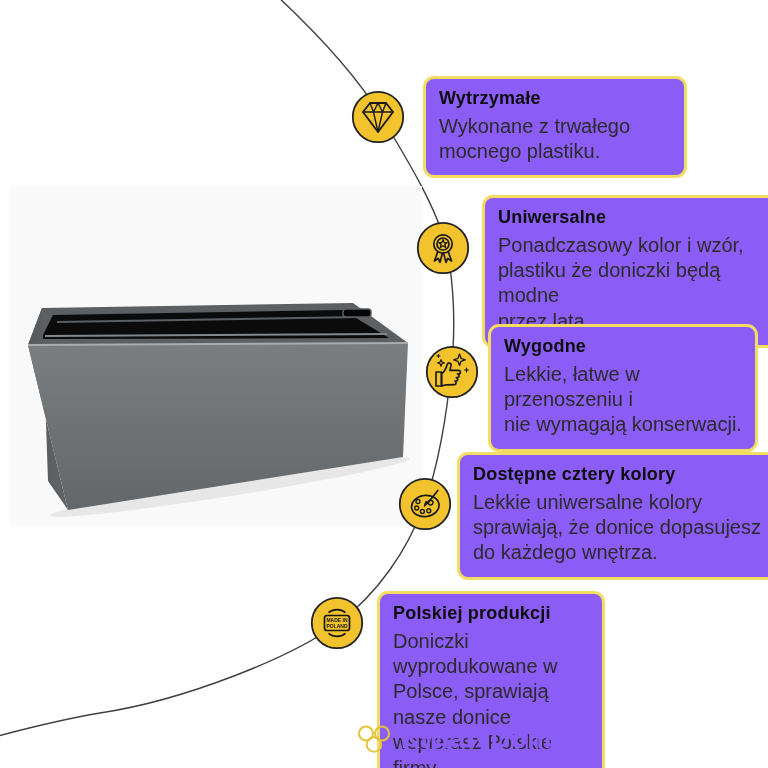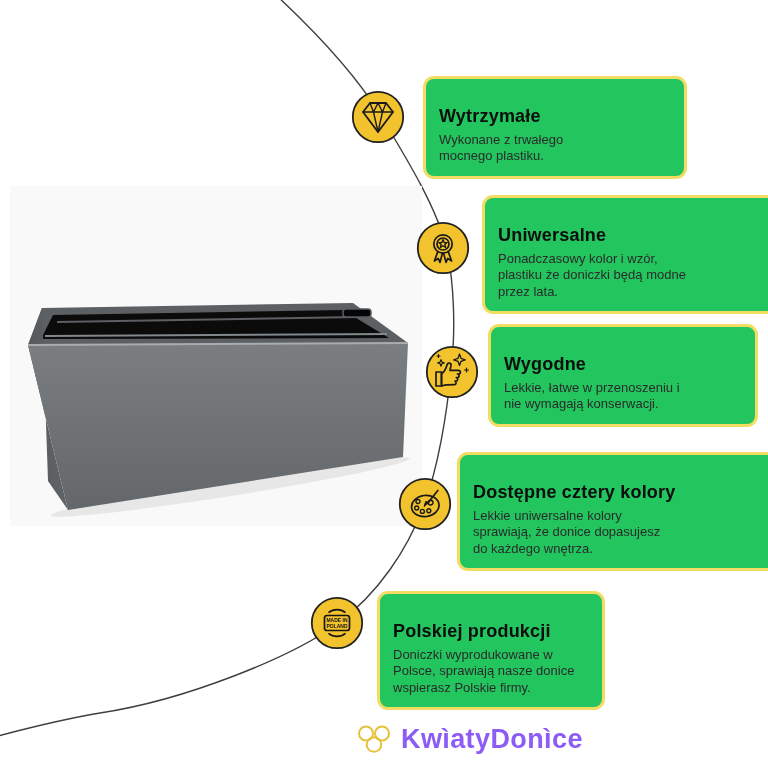--- a/index.html
+++ b/index.html
@@ -9,32 +9,32 @@
     font-family:"Liberation Sans", sans-serif;
   }
   .layer{position:absolute;left:0;top:0;}
   #arc-layer{z-index:0;}
   #photo{position:absolute;left:10px;top:186px;width:412px;height:340px;background:#f9f9f9;z-index:1;}
   .icon-badge{
     position:absolute;width:54px;height:54px;z-index:3;
   }
   .card{
     position:absolute;z-index:2;
-    background:#22c55e;
+    background:#8b5cf6;
     border:3px solid #F3DC62;
     border-radius:11px;
-    padding:27px 13px 11px 13px;
+    padding:9px 13px 11px 13px;
     box-sizing:border-box;
   }
   .card-title{
     font-size:18px;font-weight:700;color:#0d0d0d;
     letter-spacing:.2px;margin-bottom:4px;line-height:1.2;
   }
   .card-body{
-    font-size:13px;color:#2b2b2b;line-height:1.27;
+    font-size:20px;color:#2b2b2b;line-height:1.27;
     white-space:pre-line;
   }
   #brand{
     position:absolute;left:356px;top:724px;z-index:2;
     display:flex;align-items:center;gap:9px;
   }
   #brand-name{
     font-size:27px;font-weight:600;color:#8b5cf6;letter-spacing:.4px;
   }
 </style>

